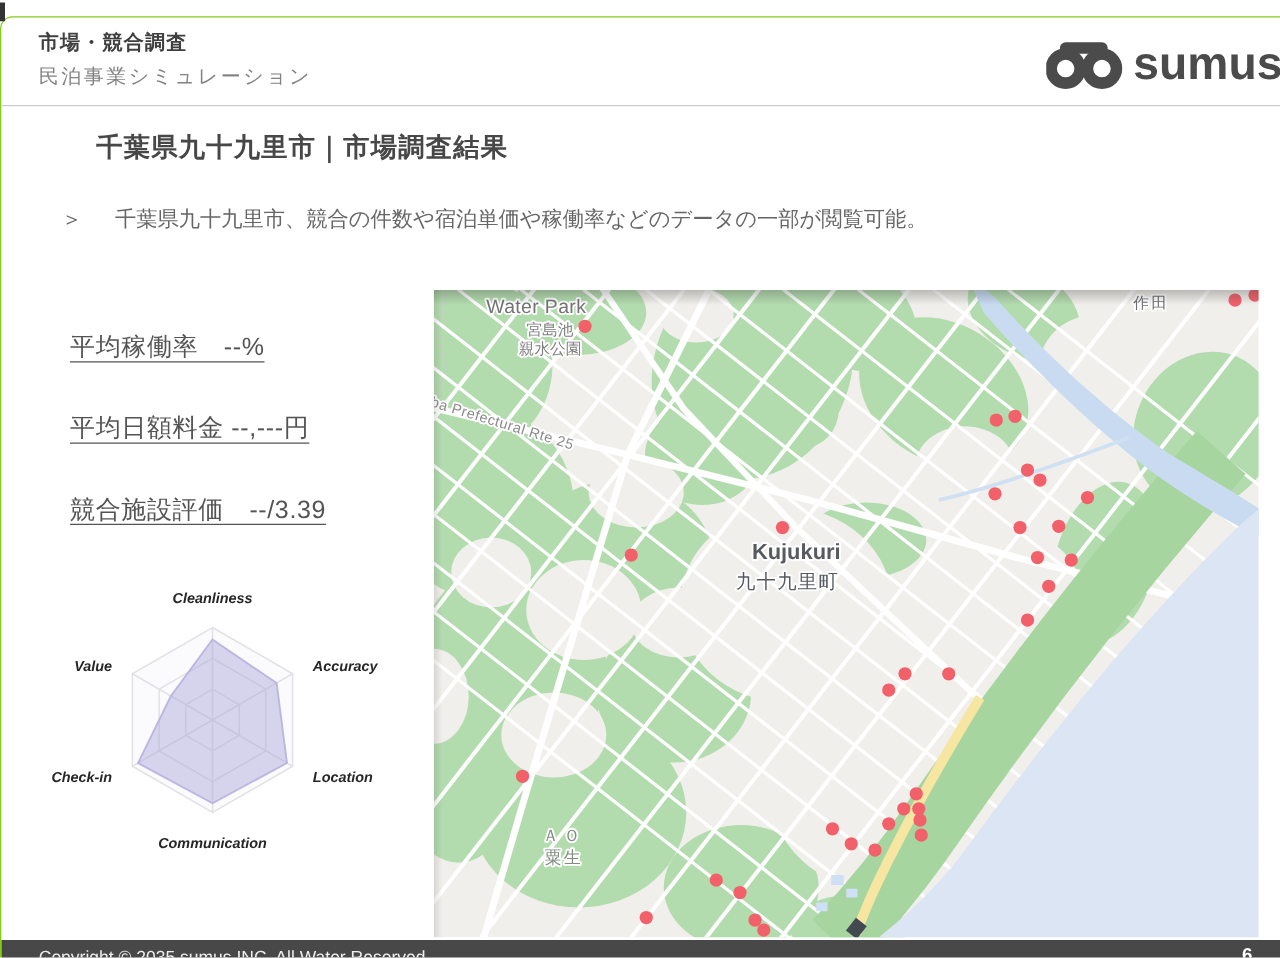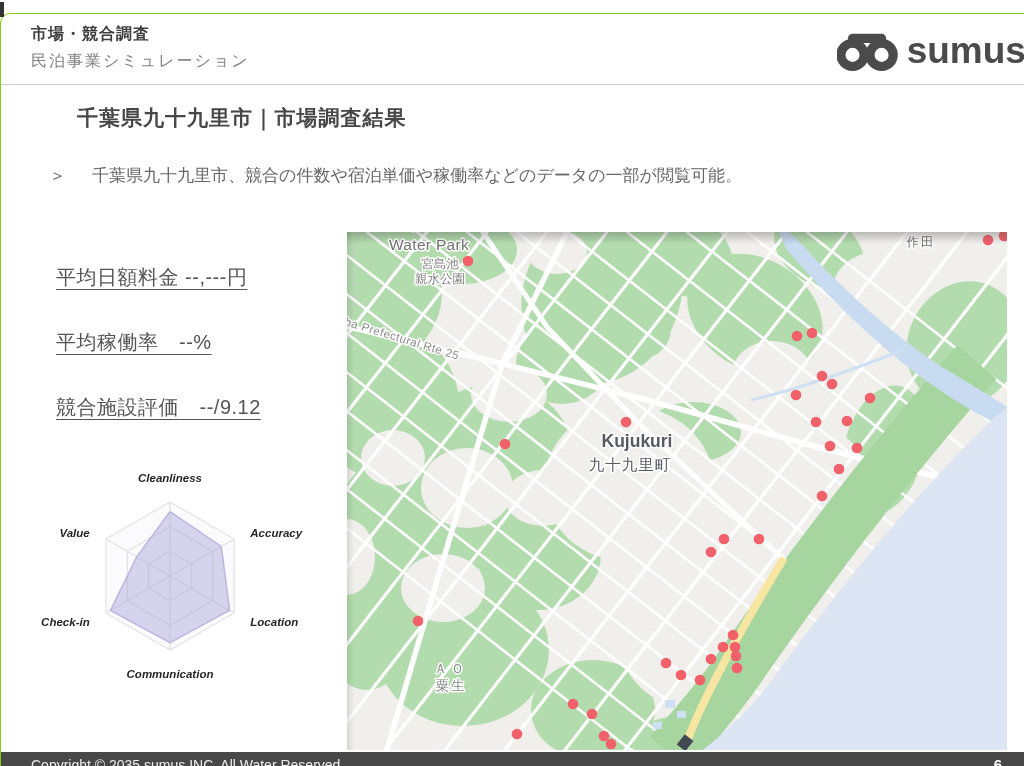--- a/index.html
+++ b/index.html
@@ -72,23 +72,23 @@
     <span class="logo-reg">®</span>
   </div>
 
   <div class="page-title">千葉県九十九里市｜市場調査結果</div>
   <div class="bullet">
     <span class="bullet-marker">＞</span>
     <span>千葉県九十九里市、競合の件数や宿泊単価や稼働率などのデータの一部が閲覧可能。</span>
   </div>
 
   <div class="stats">
+    <div class="stat-item">平均稼働率　--%</div>
     <div class="stat-item">平均日額料金 --,---円</div>
-    <div class="stat-item">平均稼働率　--%</div>
-    <div class="stat-item">競合施設評価　--/9.12</div>
+    <div class="stat-item">競合施設評価　--/3.39</div>
   </div>
 
   <div class="radar-wrap">
     <svg id="radar-svg" width="292" height="236" viewBox="0 0 292 236">
         <polygon points="141.0,42.0 205.1,79.0 205.1,153.0 141.0,190.0 76.9,153.0 76.9,79.0" fill="#fbfbfd" stroke="#e2e2e6" stroke-width="1.2"></polygon>
         <polygon points="141.0,66.7 183.7,91.3 183.7,140.7 141.0,165.3 98.3,140.7 98.3,91.3" fill="none" stroke="#e2e2e6" stroke-width="1.2"></polygon>
         <polygon points="141.0,91.3 162.4,103.7 162.4,128.3 141.0,140.7 119.6,128.3 119.6,103.7" fill="none" stroke="#e2e2e6" stroke-width="1.2"></polygon>
         <line x1="141" y1="116" x2="141" y2="42" stroke="#e2e2e6" stroke-width="1.2"></line>
         <line x1="141" y1="116" x2="205.08587988004848" y2="79" stroke="#e2e2e6" stroke-width="1.2"></line>
         <line x1="141" y1="116" x2="205.08587988004848" y2="153" stroke="#e2e2e6" stroke-width="1.2"></line>

